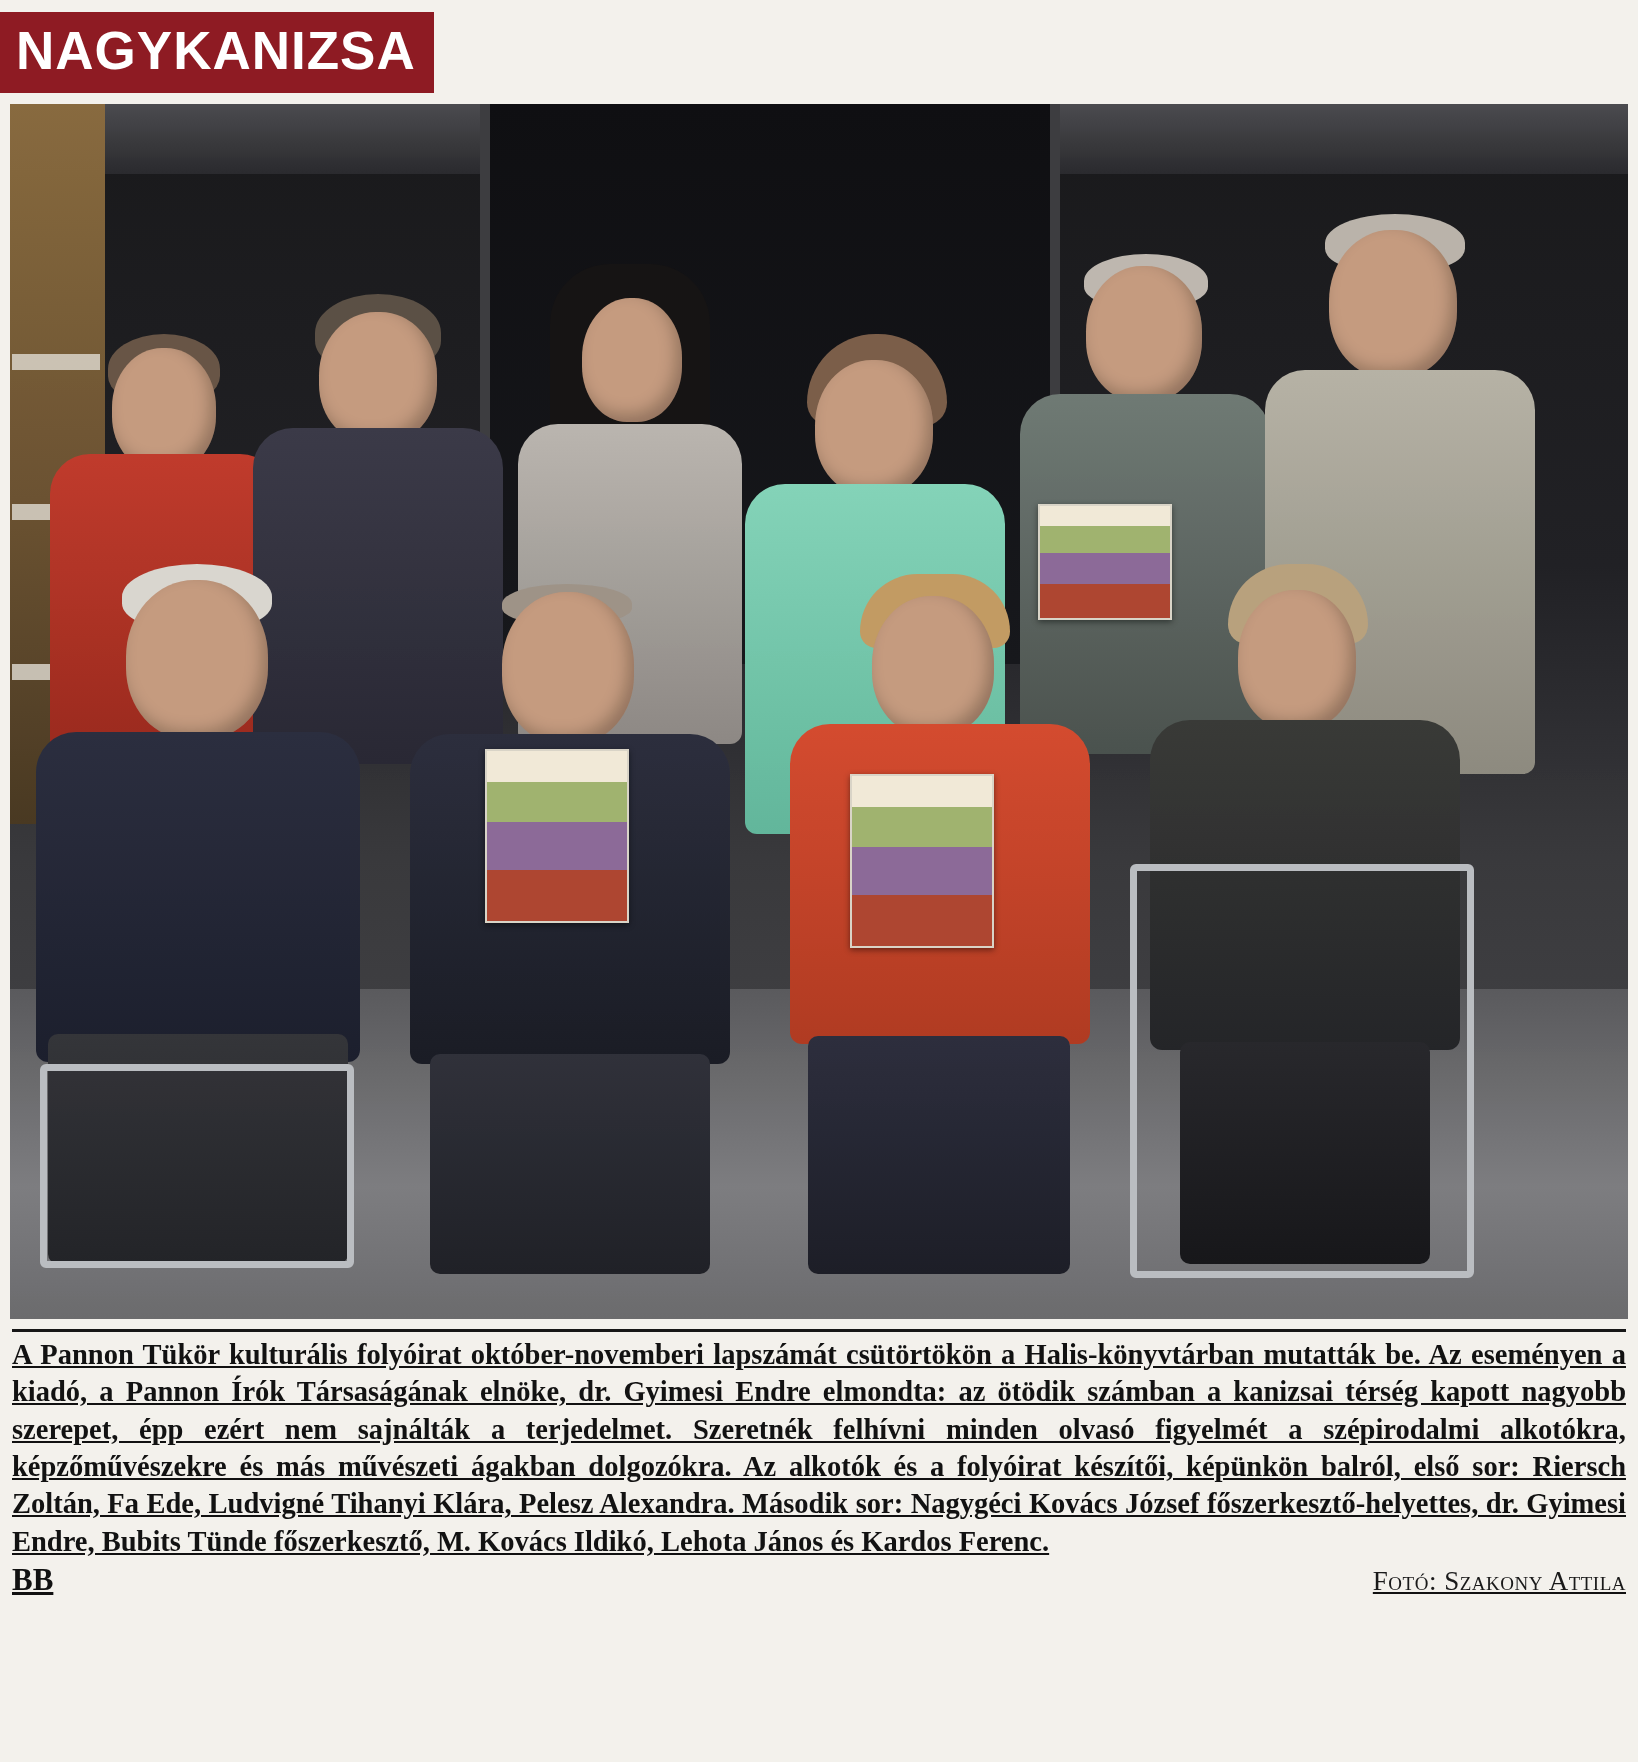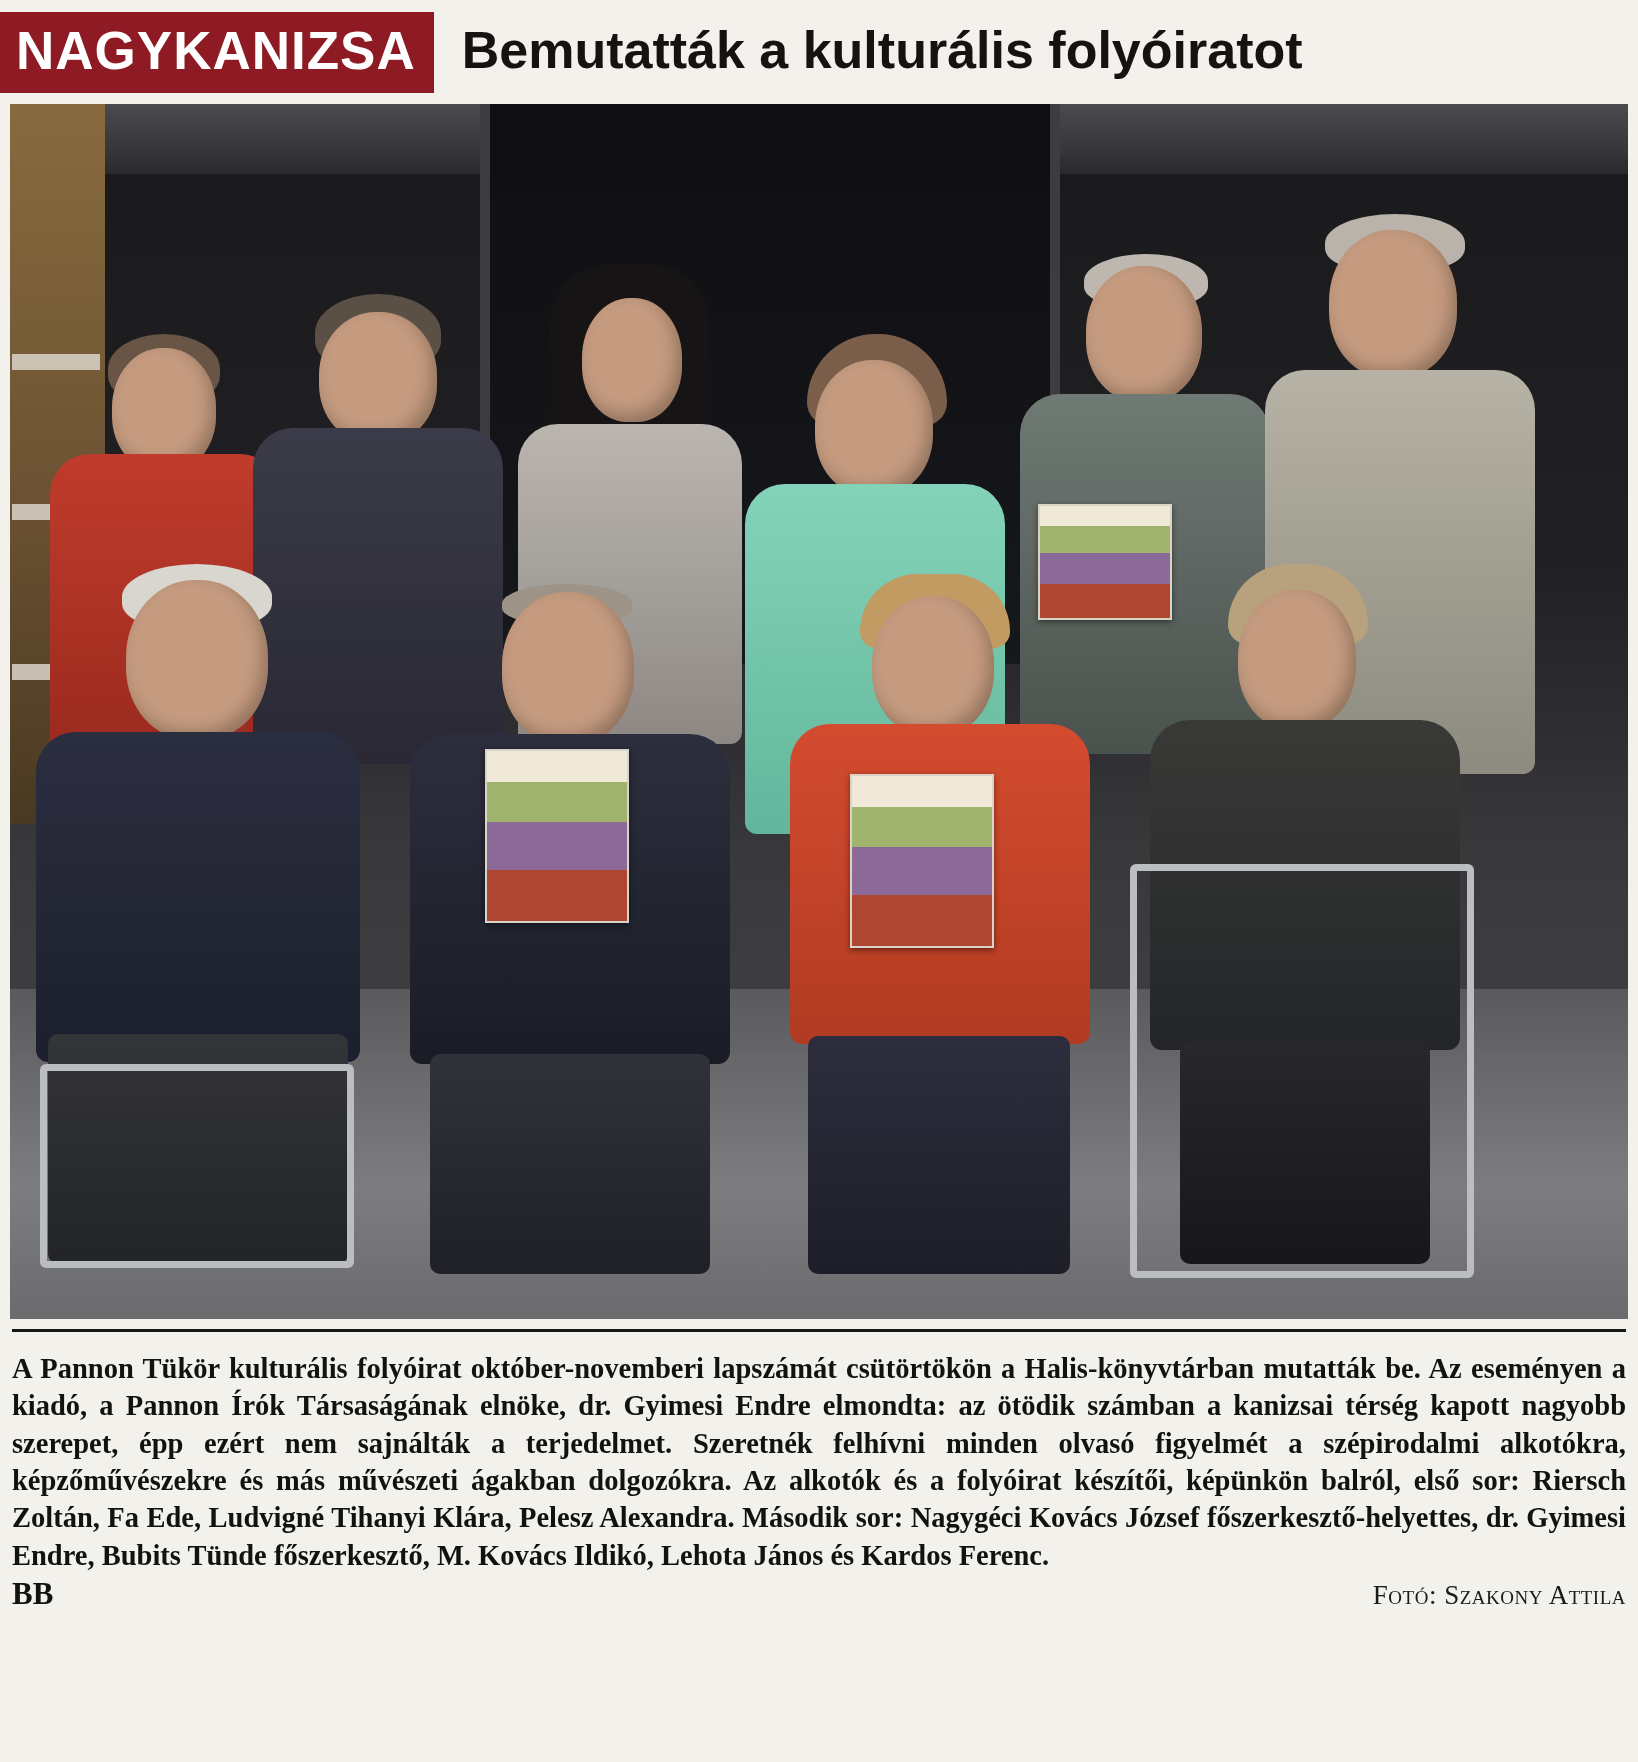--- a/index.html
+++ b/index.html
@@ -117,21 +117,22 @@
     position: absolute;
     border: 6px solid #b9bcc0;
     border-radius: 6px;
     background: transparent;
   }
 
   
   .caption-wrap {
     margin: 10px 12px 0 12px;
     border-top: 3px solid #171717;
-    padding-top: 18px;
+    padding-top: 4px;
+    text-decoration: underline;
   }
   .caption {
     font-family: "Liberation Serif", serif;
     font-weight: bold;
     font-size: 28.5px;
     line-height: 1.31;
     color: #121212;
     text-align: justify;
     hyphens: none;
   }
@@ -155,21 +156,20 @@
     color: #1a1a1a;
   }
 </style>
 </head>
 <body>
 
 <div class="clipping">
 
   <div class="header">
     <div class="kicker">NAGYKANIZSA</div>
-    <div class="headline">Bemutatták a kulturális folyóiratot</div>
   </div>
 
   <div class="photo">
     <div class="room"></div>
     <div class="ceiling"></div>
     <div class="doorway"></div>
     <div class="wall-left">
       <div class="shelf s1"></div>
       <div class="shelf s2"></div>
       <div class="shelf s3"></div>

